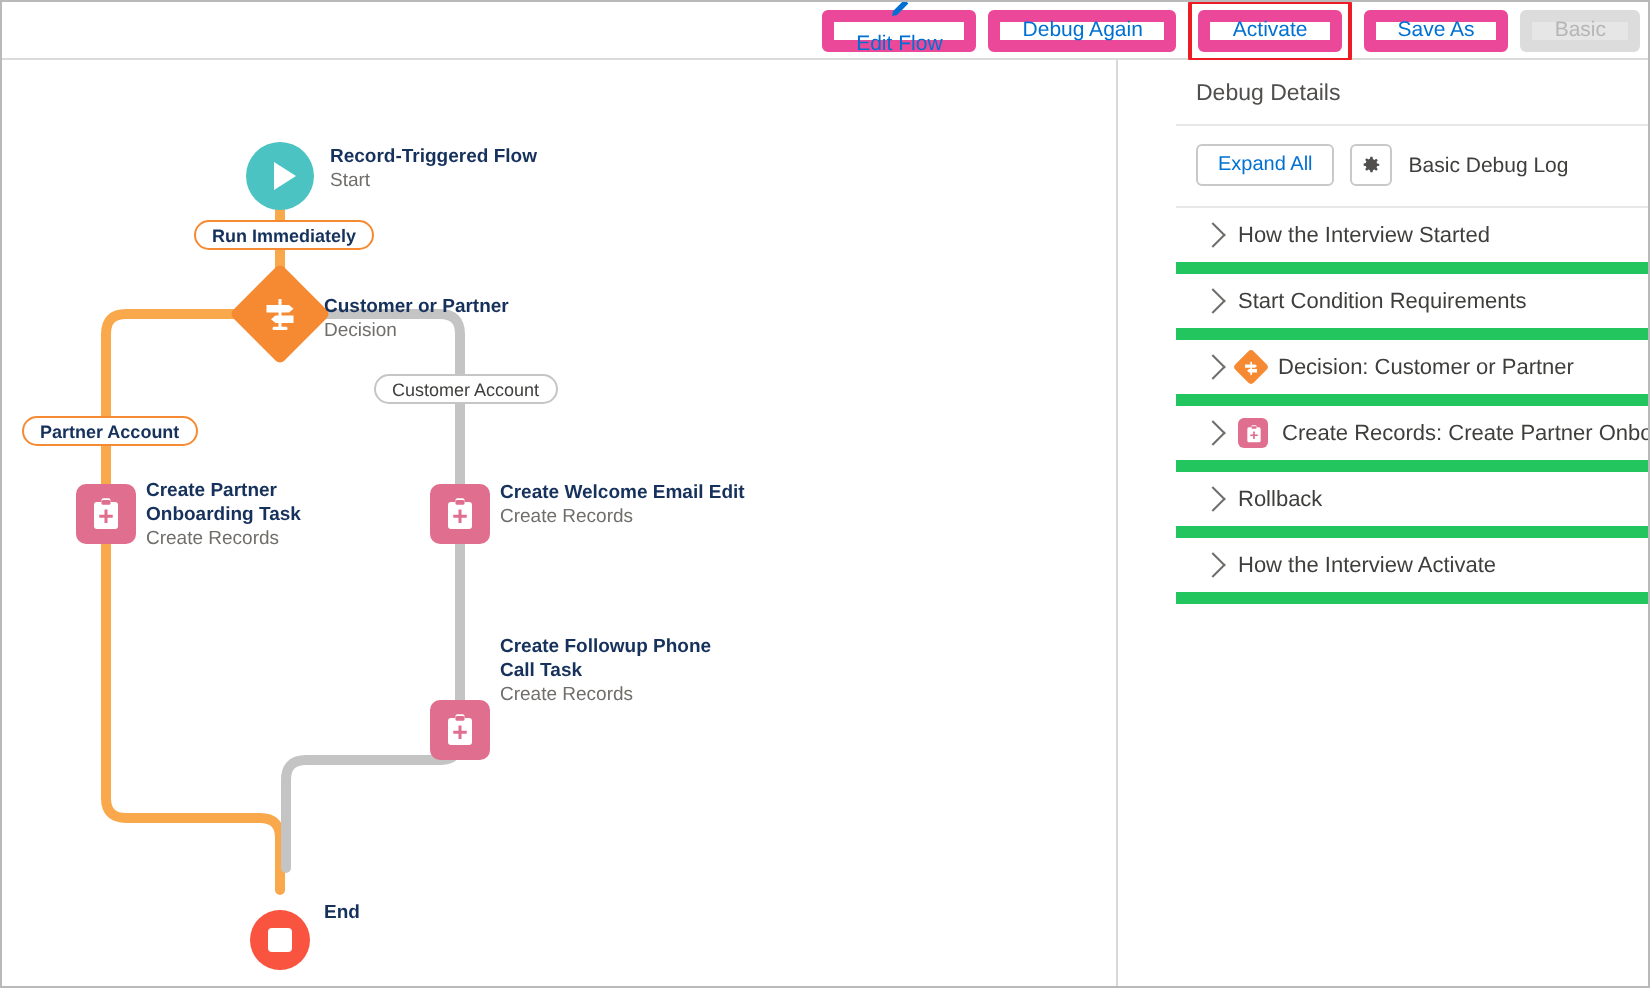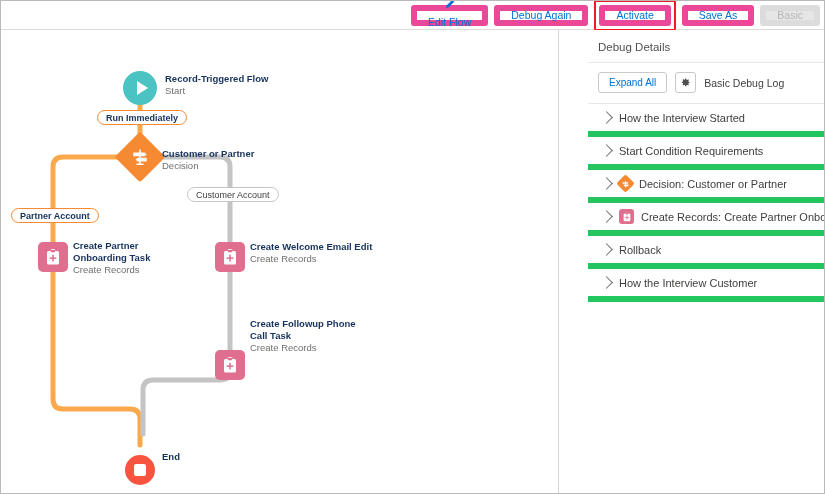--- a/index.html
+++ b/index.html
@@ -469,19 +469,19 @@
         <span class="row-label">Create Records: Create Partner Onboard…</span>
       </div>
 
       <div class="debug-row">
         <span class="chev"></span>
         <span class="row-label">Rollback</span>
       </div>
 
       <div class="debug-row">
         <span class="chev"></span>
-        <span class="row-label">How the Interview Customer</span>
+        <span class="row-label">How the Interview Activate</span>
       </div>
 
     </div>
   </div>
 
 </div>
 
 </body></html>

